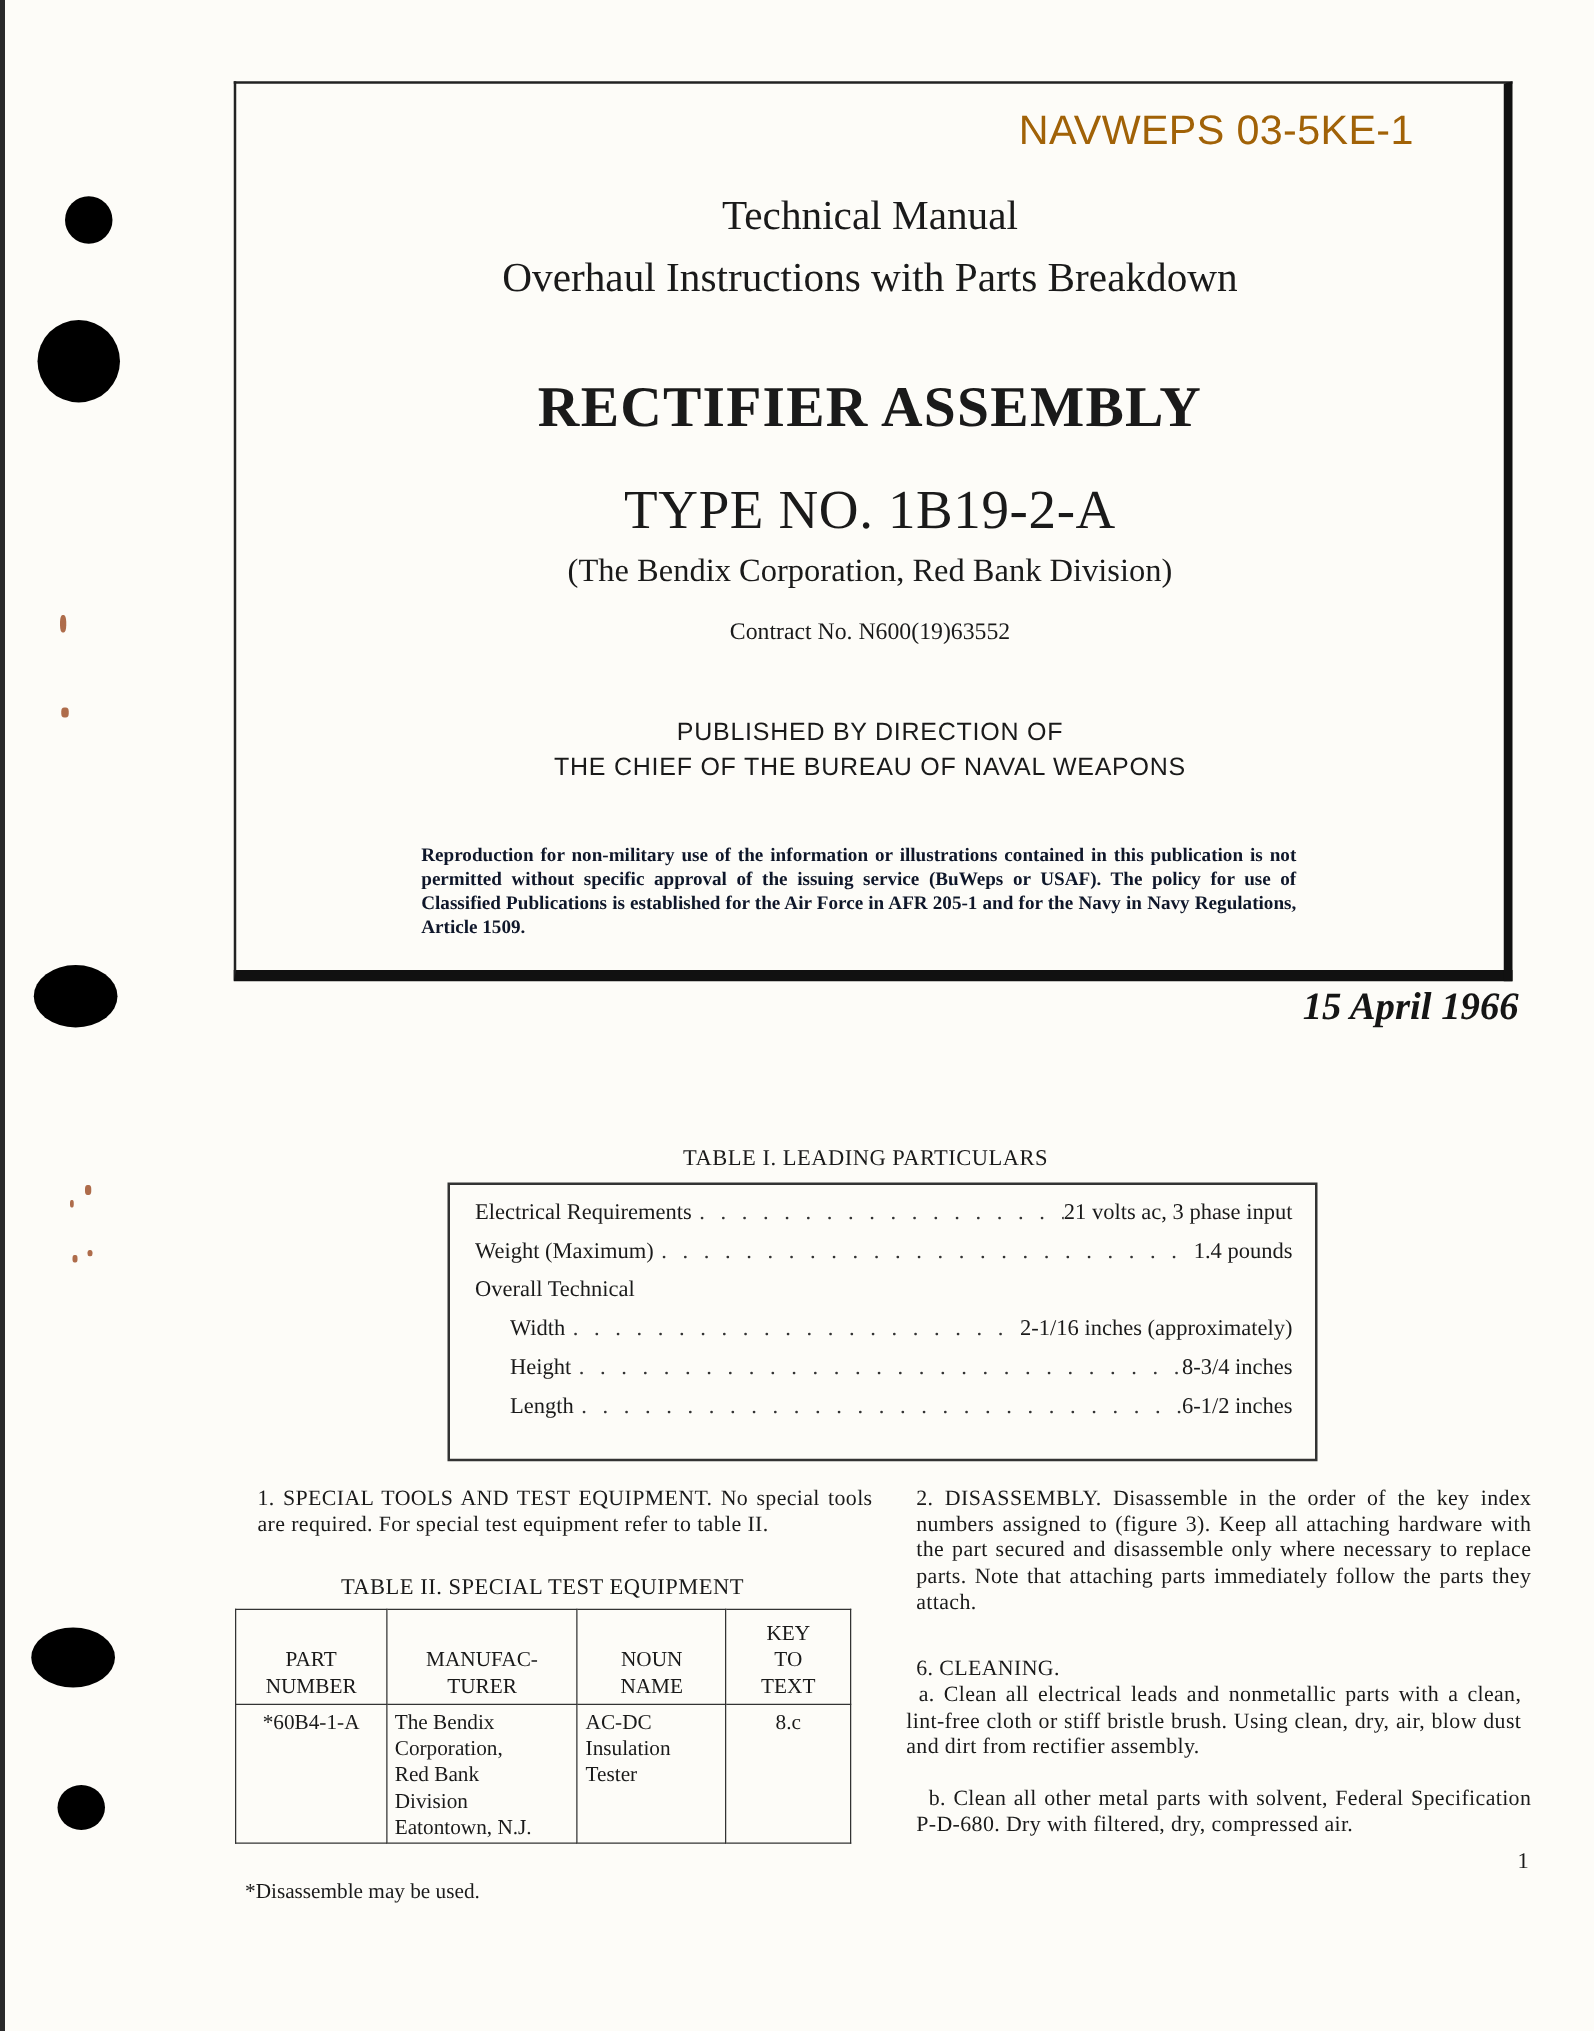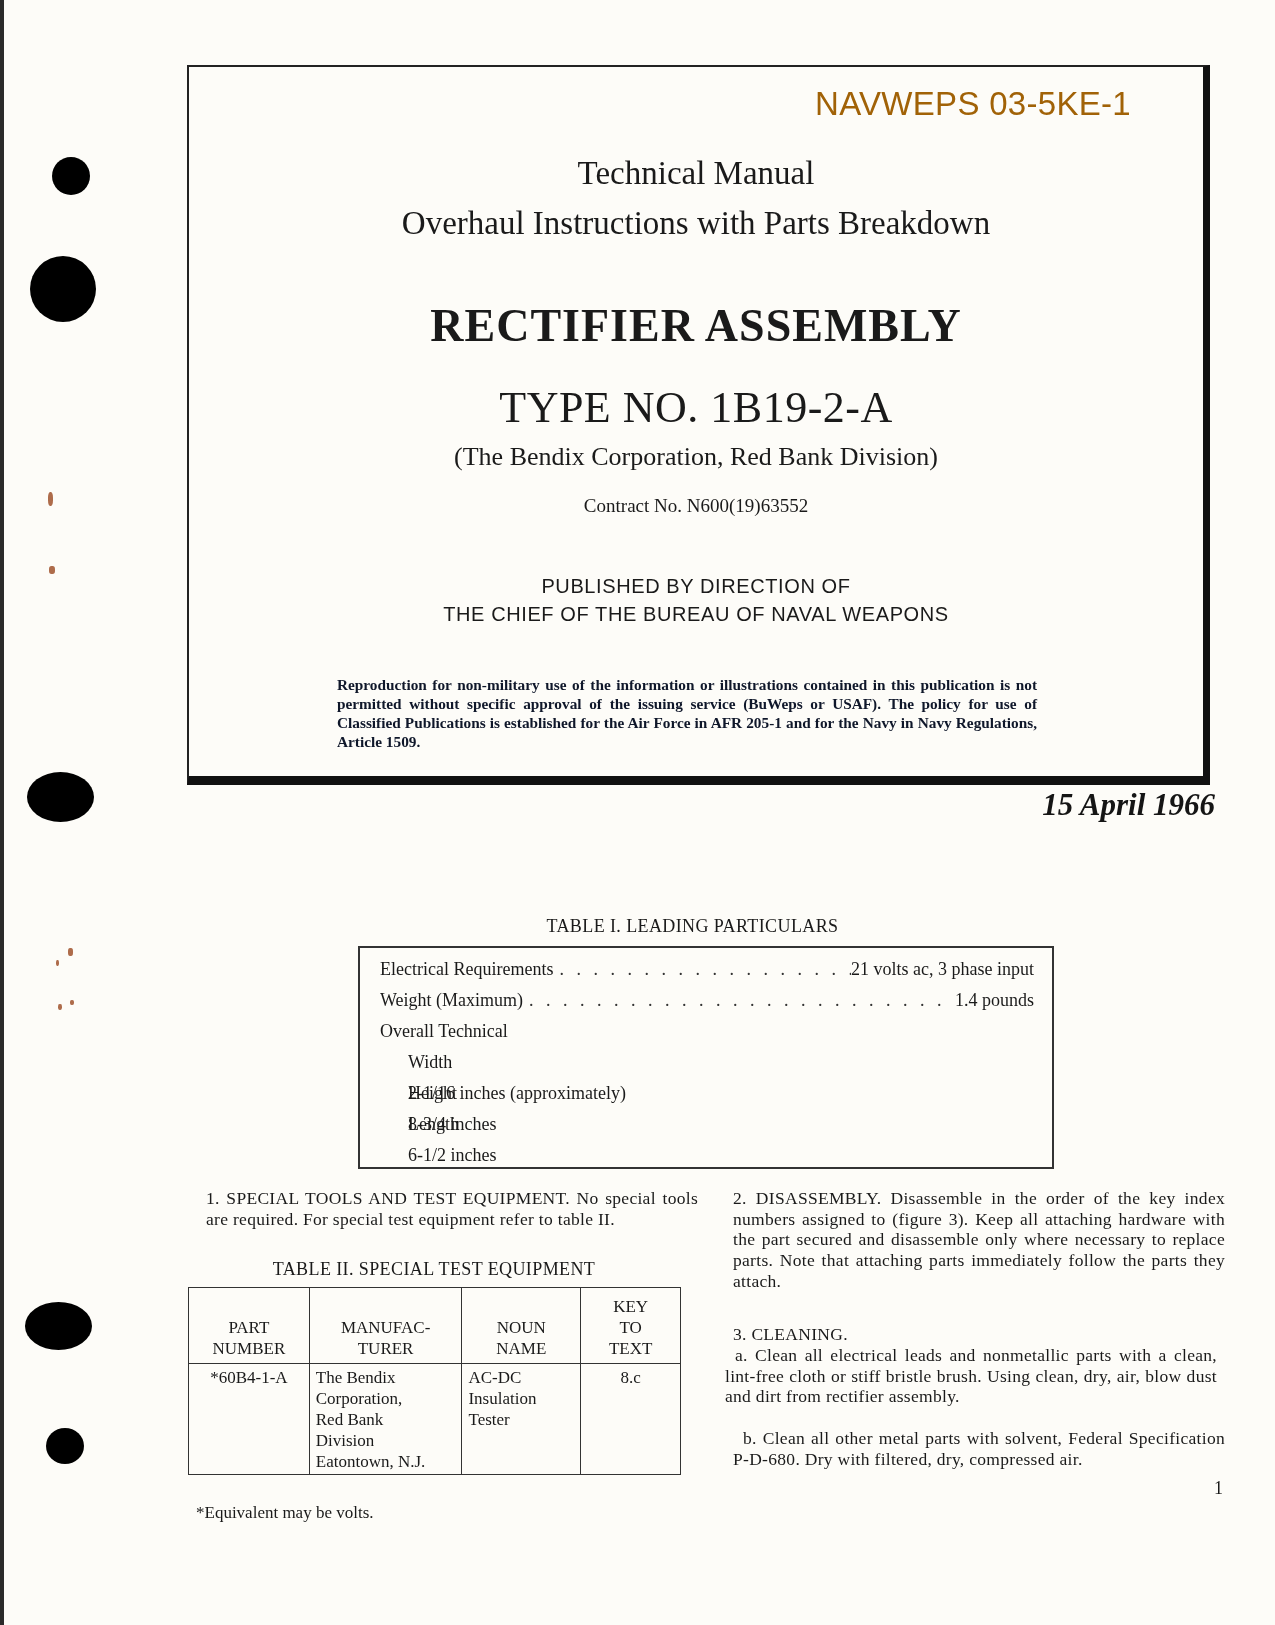--- a/index.html
+++ b/index.html
@@ -36,21 +36,21 @@
     position: absolute; right: 60px; top: 787px;
     font-size: 31px; font-style: italic; font-weight: bold; color: #151515;
   }
 
   .table1-caption { position: absolute; left: 345px; width: 695px; top: 916px; text-align: center; font-size: 18px; letter-spacing: .4px; }
   .table1 {
     position: absolute; left: 358px; top: 946px; width: 696px; height: 223px;
     border: 2px solid #333; padding: 6px 18px 0 20px; font-size: 18px;
   }
   .t1-row { display: flex; align-items: baseline; height: 31px; line-height: 31px; white-space: nowrap; }
-  .t1-row.indent { padding-left: 28px; flex-direction: column; }
+  .t1-row.indent { padding-left: 28px; }
   .t1-label { flex: none; }
   .t1-dots { flex: 1; overflow: hidden; letter-spacing: 4px; color: #333; padding: 0 6px; }
   .t1-dots::before { content: ". . . . . . . . . . . . . . . . . . . . . . . . . . . . . . . . . . . . . . . . . . . . . . . . . . . . . . ."; }
   .t1-value { flex: none; }
 
   .para { position: absolute; font-size: 17.5px; line-height: 20.7px; text-align: justify; letter-spacing: .3px; }
   .para-1 { left: 188px; width: 492px; top: 1188px; margin-left: 18px; }
   .table2-caption { position: absolute; left: 188px; width: 492px; top: 1259px; text-align: center; font-size: 18px; letter-spacing: .4px; }
 
   .table2 { position: absolute; left: 188px; top: 1287px; width: 493px; border-collapse: collapse; font-size: 17px; }
@@ -173,20 +173,20 @@
       </td>
       <td>
         <div>AC-DC</div>
         <div>Insulation</div>
         <div>Tester</div>
       </td>
       <td class="c">8.c</td>
     </tr>
   </tbody>
 </table>
-<div class="footnote">*Equivalent may be volts.</div>
+<div class="footnote">*Disassemble may be used.</div>
 
 <div class="para para-2">2. DISASSEMBLY. Disassemble in the order of the key index numbers assigned to (figure 3). Keep all attaching hardware with the part secured and disassemble only where necessary to replace parts. Note that attaching parts immediately follow the parts they attach.</div>
-<div class="heading-3">3. CLEANING.</div>
+<div class="heading-3">6. CLEANING.</div>
 <div class="para para-3a indent-first">a. Clean all electrical leads and nonmetallic parts with a clean, lint-free cloth or stiff bristle brush. Using clean, dry, air, blow dust and dirt from rectifier assembly.</div>
 <div class="para para-3b indent-first">b. Clean all other metal parts with solvent, Federal Specification P-D-680. Dry with filtered, dry, compressed air.</div>
 
 <div class="page-number">1</div>
 
 </body></html>

